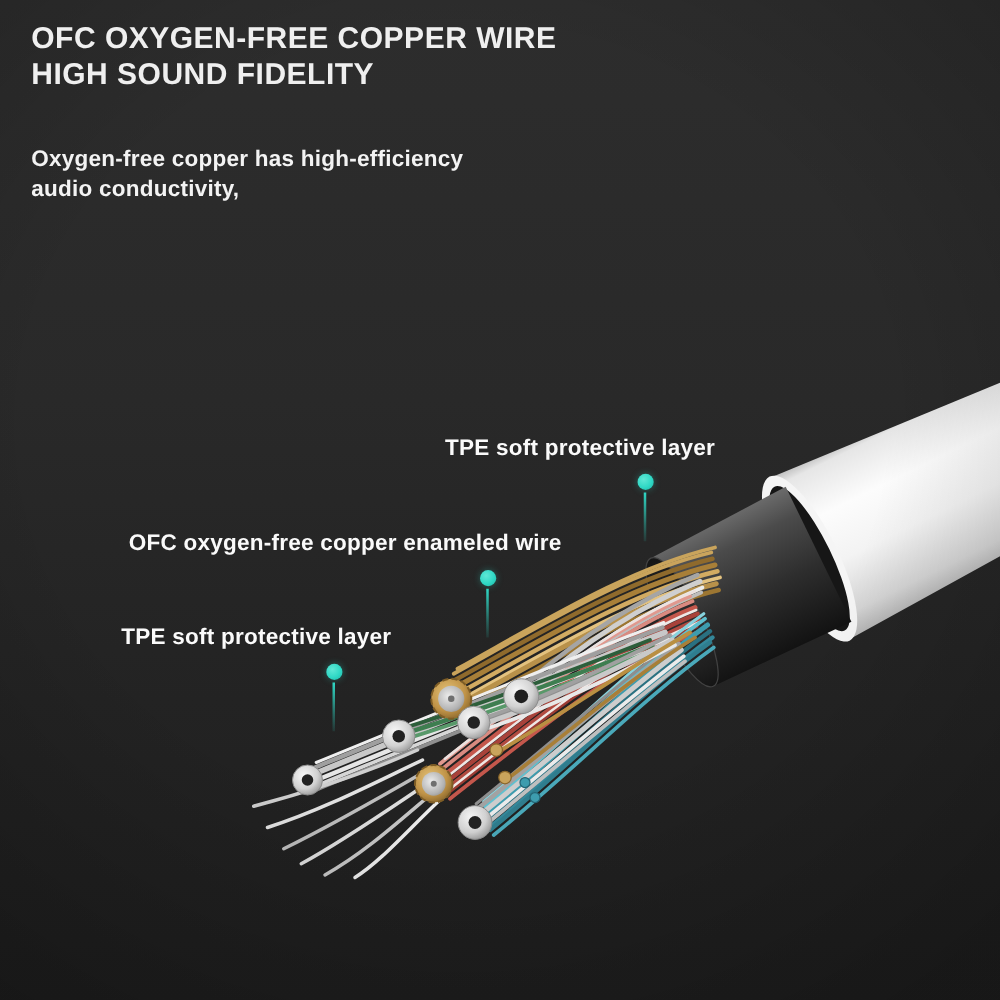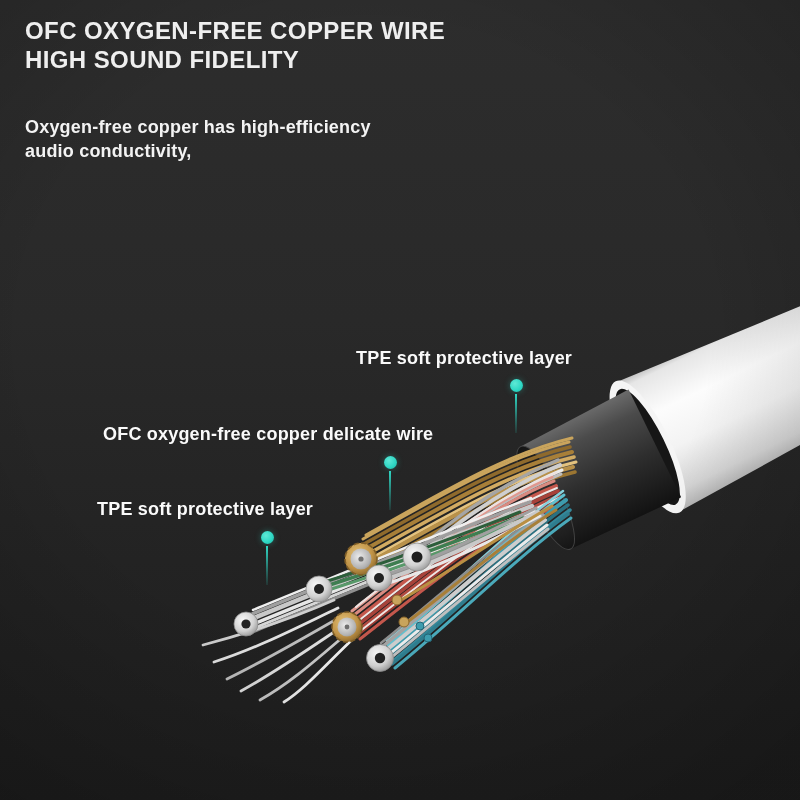--- a/index.html
+++ b/index.html
@@ -235,21 +235,21 @@
 
   <div class="description">
     <div>Oxygen-free copper has high-efficiency</div>
     <div>audio conductivity,</div>
   </div>
 
   <div class="callout-label" id="callout-1">TPE soft protective layer</div>
   <div class="callout-dot" id="dot-1"></div>
   <div class="callout-line" id="line-1"></div>
 
-  <div class="callout-label" id="callout-2">OFC oxygen-free copper delicate wire</div>
+  <div class="callout-label" id="callout-2">OFC oxygen-free copper enameled wire</div>
   <div class="callout-dot" id="dot-2"></div>
   <div class="callout-line" id="line-2"></div>
 
   <div class="callout-label" id="callout-3">TPE soft protective layer</div>
   <div class="callout-dot" id="dot-3"></div>
   <div class="callout-line" id="line-3"></div>
 
 </div>
 
 </body></html>

